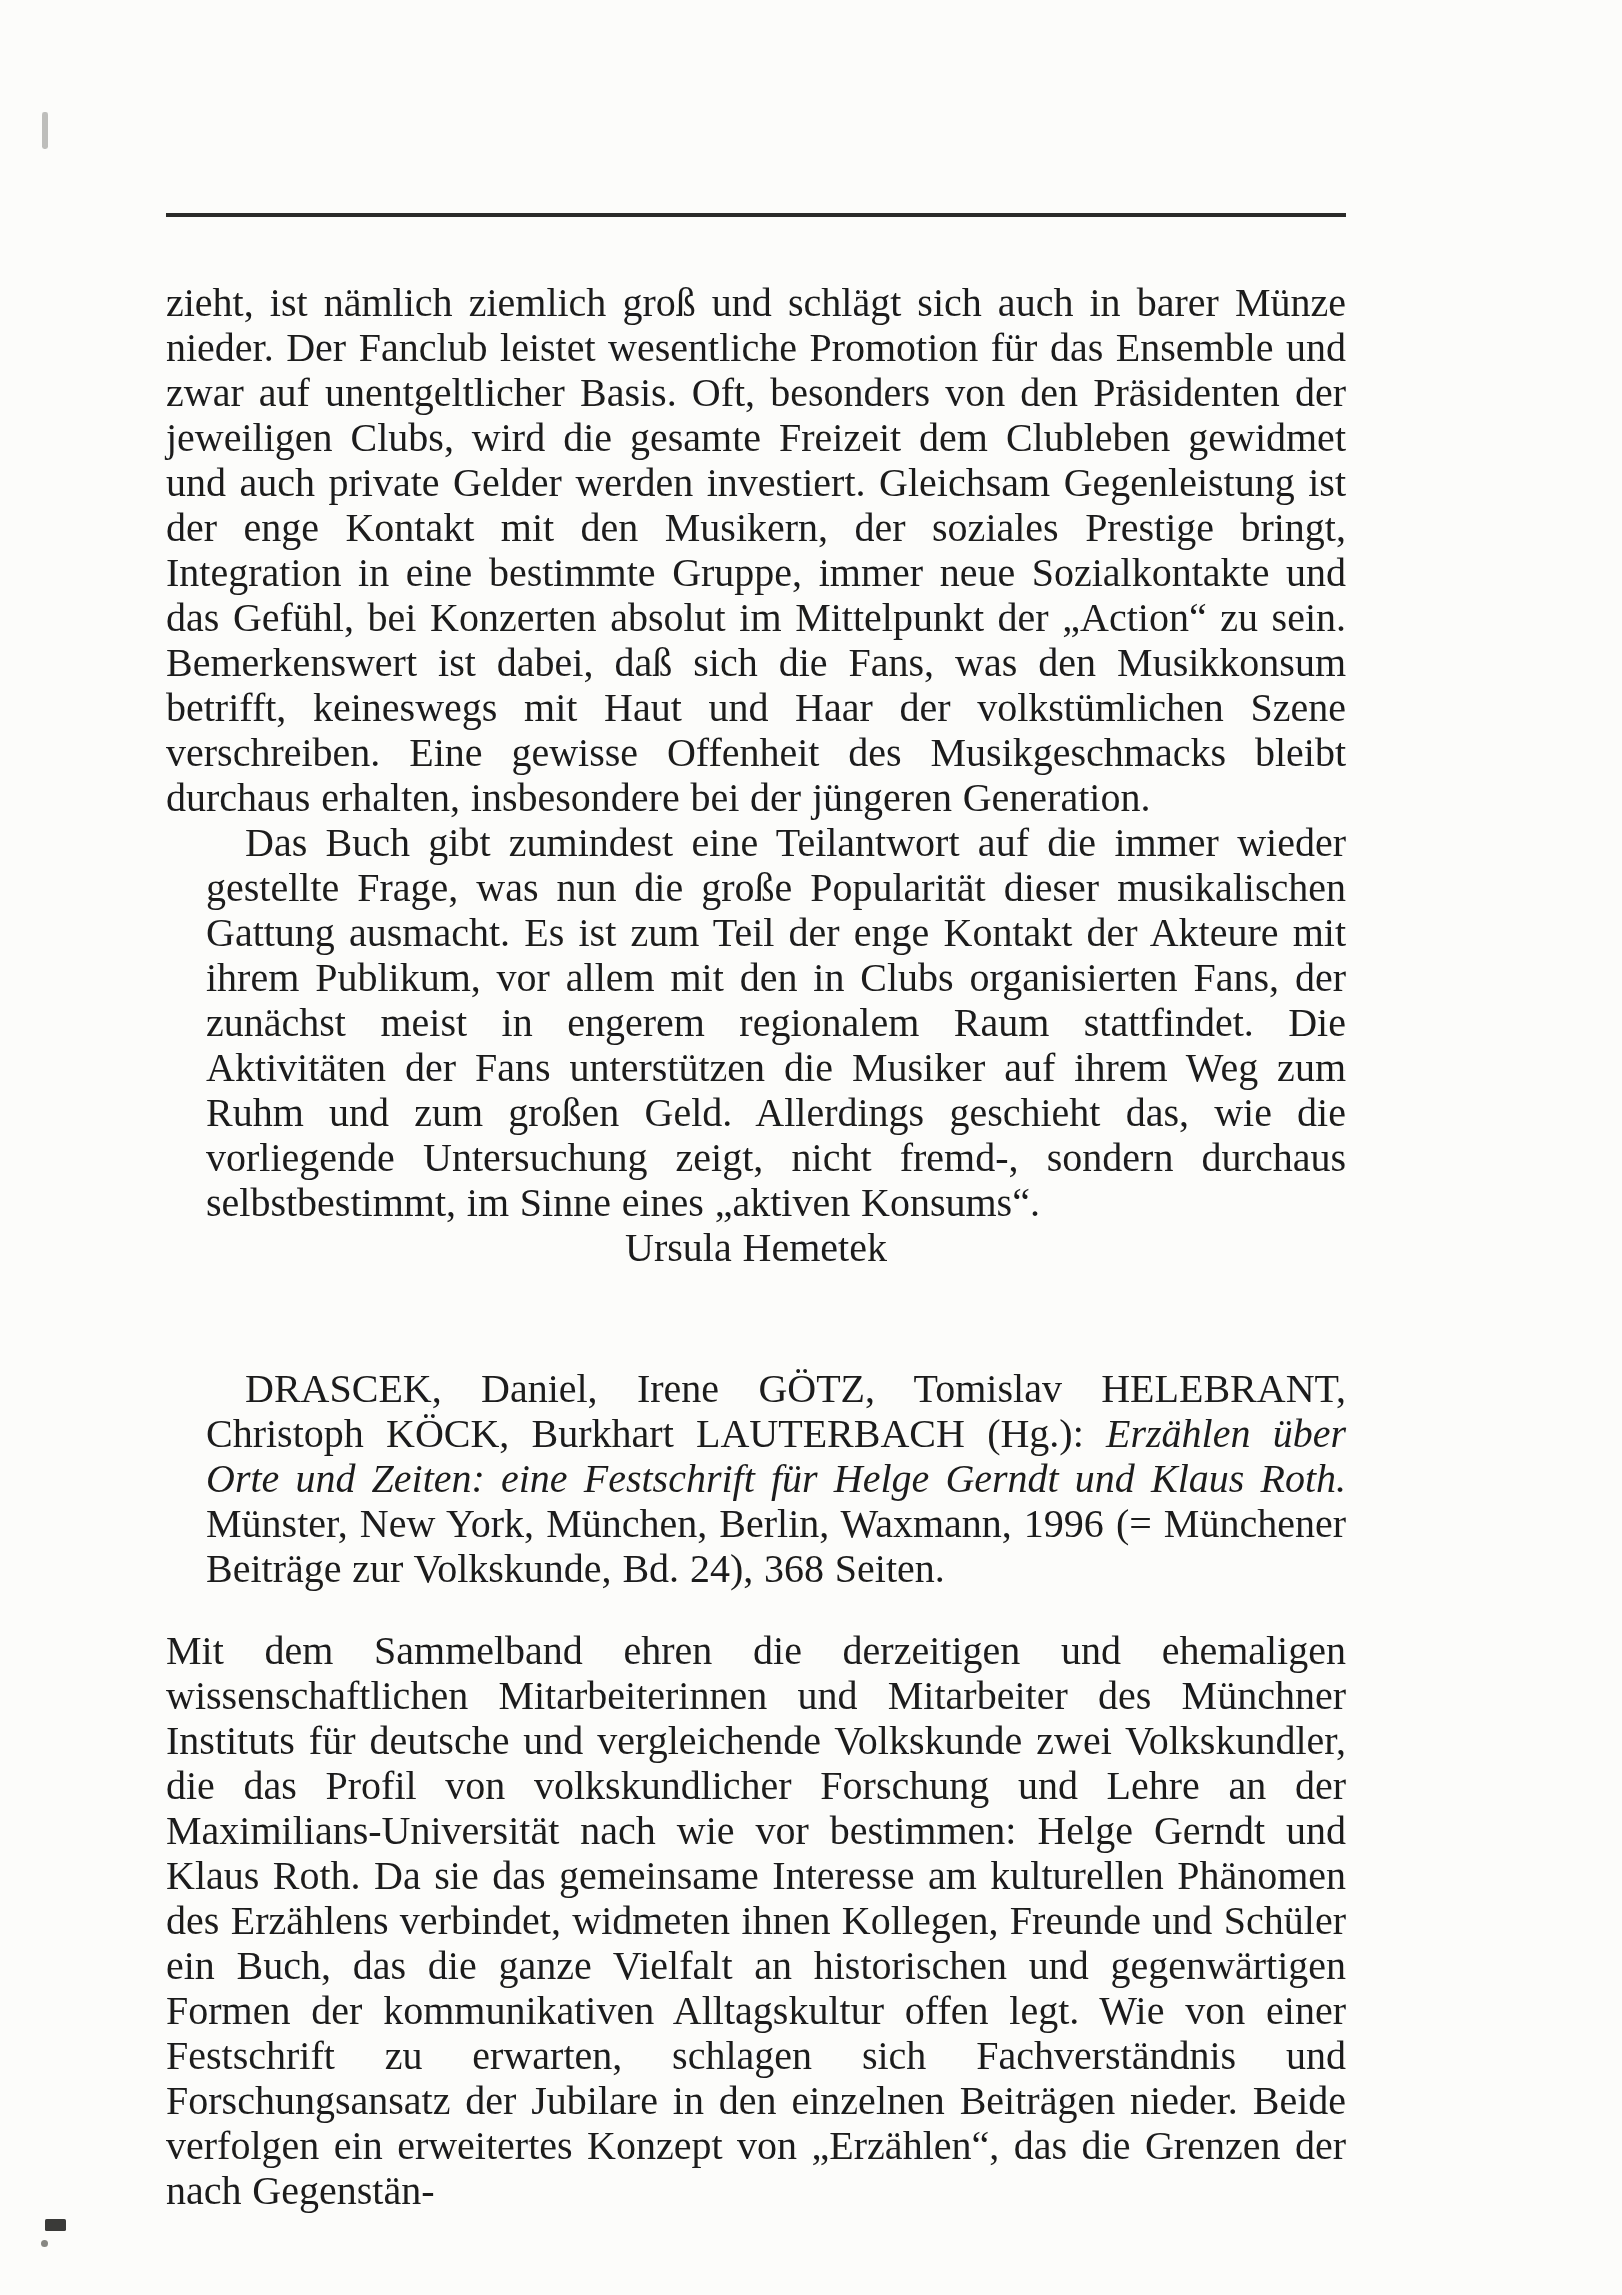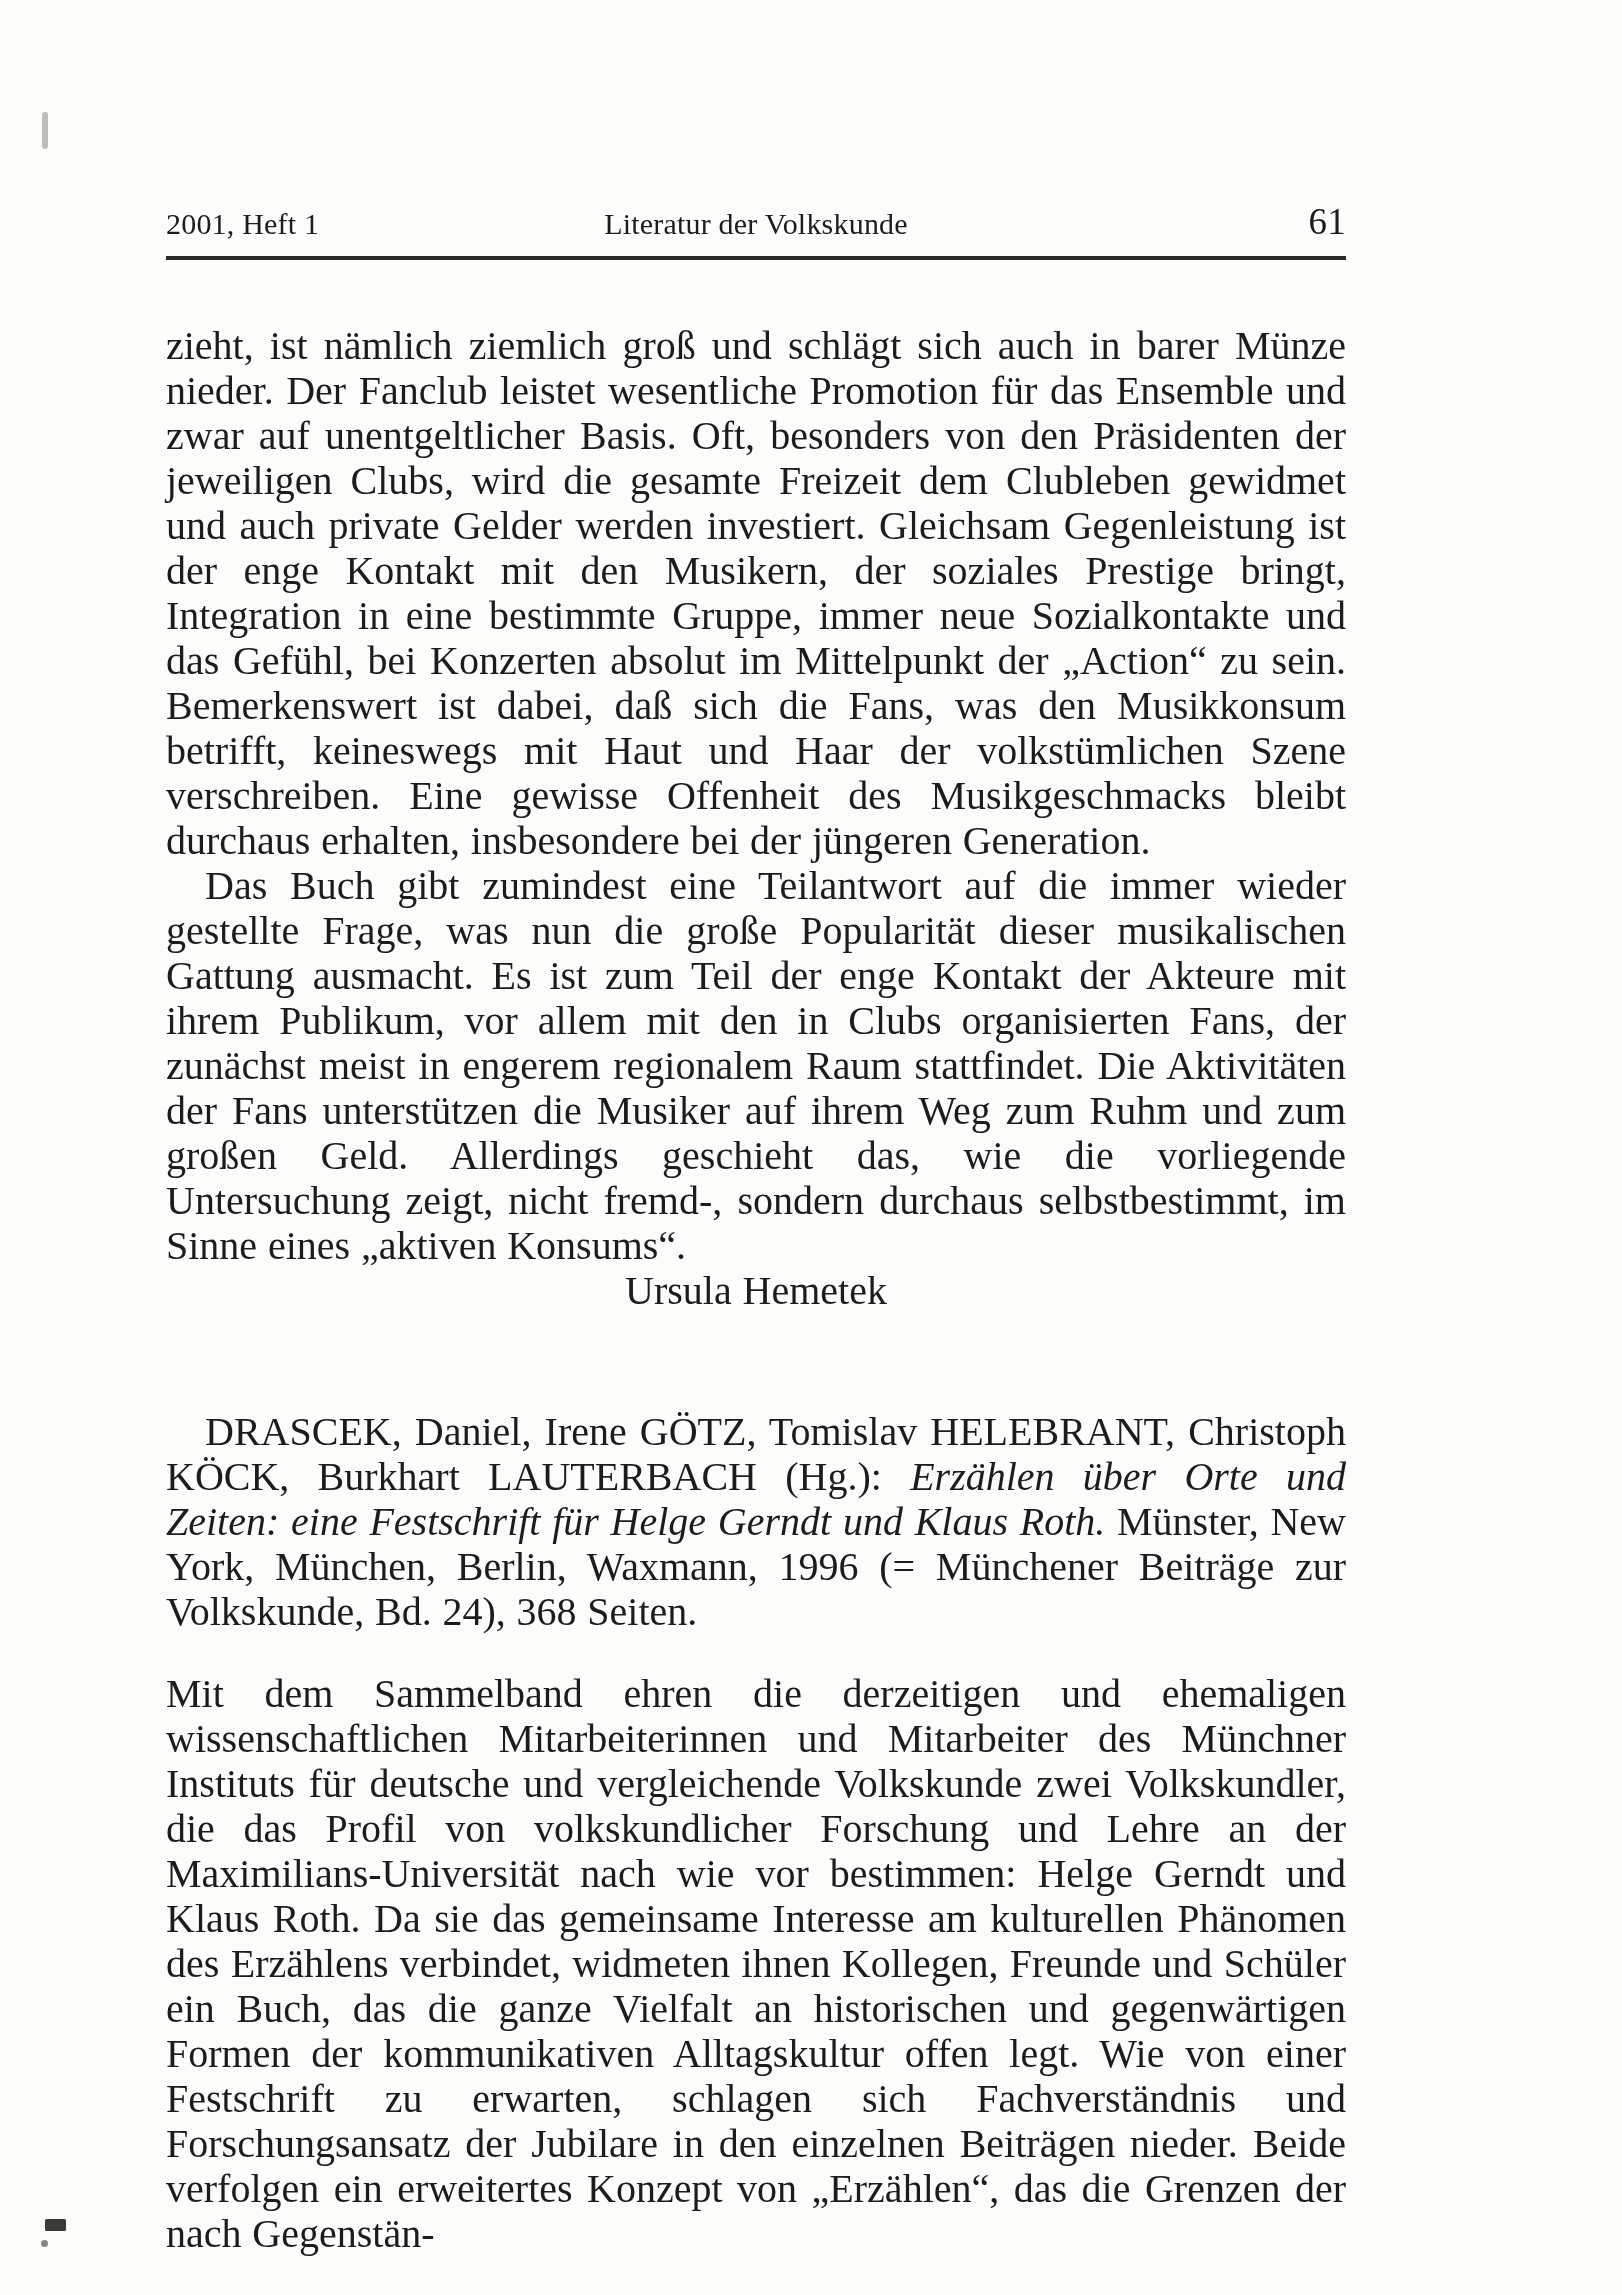--- a/index.html
+++ b/index.html
@@ -69,21 +69,21 @@
     height: 0;
   }
 
   p {
     margin: 0;
     font-size: 40px;
     line-height: 45px;
     text-align: justify;
     word-spacing: 0.8px;
   }
-  p.indent { text-indent: 39px; }
+  p.indent { text-indent: 39px; margin-left: 40px; }
 
   .first-paragraph { margin-top: 63px; }
 
   .signature {
     text-align: center;
     text-indent: 0;
   }
 
   .review-second { margin-top: 96px; }
 
@@ -93,25 +93,20 @@
 </style>
 </head>
 <body>
 
 <div class="artifact a1"></div>
 <div class="artifact a2"></div>
 <div class="artifact a3"></div>
 
 <main class="page">
 
-  <header class="page-header">
-    <span class="issue">2001, Heft 1</span>
-    <span class="journal">Literatur der Volkskunde</span>
-    <span class="pagenum">61</span>
-  </header>
 
   <div class="rule"></div>
 
   <section class="review">
     <p class="first-paragraph">zieht, ist nämlich ziemlich groß und schlägt sich auch in barer Münze nieder. Der Fanclub leistet wesentliche Promotion für das Ensemble und zwar auf unentgeltlicher Basis. Oft, besonders von den Präsidenten der jeweiligen Clubs, wird die gesamte Freizeit dem Clubleben gewidmet und auch private Gelder werden investiert. Gleichsam Gegenleistung ist der enge Kontakt mit den Musikern, der soziales Prestige bringt, Integration in eine bestimmte Gruppe, immer neue Sozialkontakte und das Gefühl, bei Konzerten absolut im Mittelpunkt der „Action“ zu sein. Bemerkenswert ist dabei, daß sich die Fans, was den Musikkonsum betrifft, keineswegs mit Haut und Haar der volkstümlichen Szene verschreiben. Eine gewisse Offenheit des Musikgeschmacks bleibt durchaus erhalten, insbesondere bei der jüngeren Generation.</p>
     <p class="indent">Das Buch gibt zumindest eine Teilantwort auf die immer wieder gestellte Frage, was nun die große Popularität dieser musikalischen Gattung ausmacht. Es ist zum Teil der enge Kontakt der Akteure mit ihrem Publikum, vor allem mit den in Clubs organisierten Fans, der zunächst meist in engerem regionalem Raum stattfindet. Die Aktivitäten der Fans unterstützen die Musiker auf ihrem Weg zum Ruhm und zum großen Geld. Allerdings geschieht das, wie die vorliegende Untersuchung zeigt, nicht fremd-, sondern durchaus selbstbestimmt, im Sinne eines „aktiven Konsums“.</p>
     <p class="signature">Ursula Hemetek</p>
   </section>
 
   <section class="review review-second">

